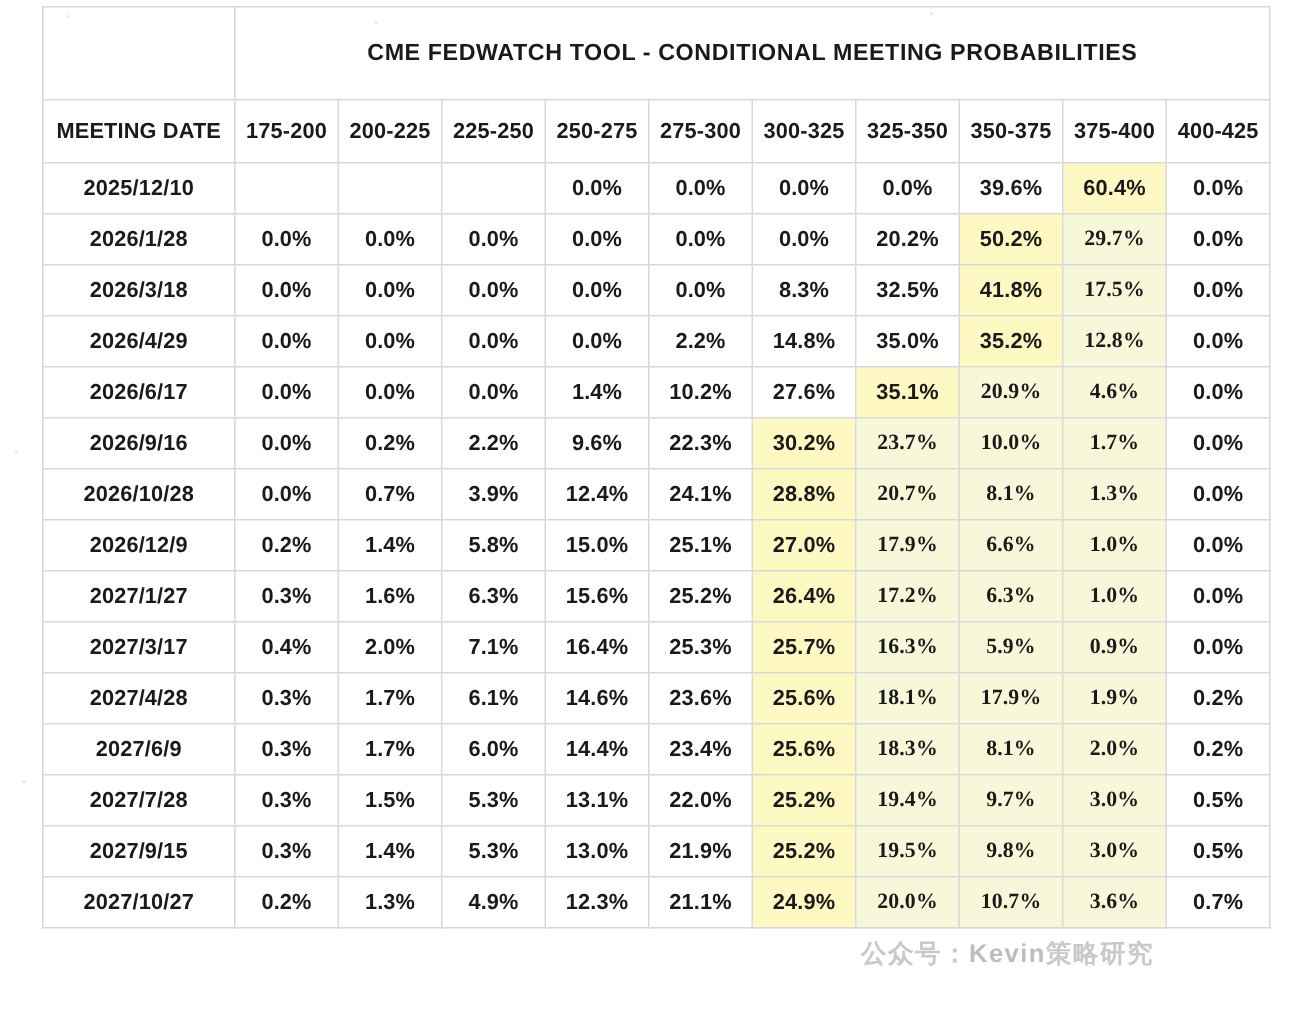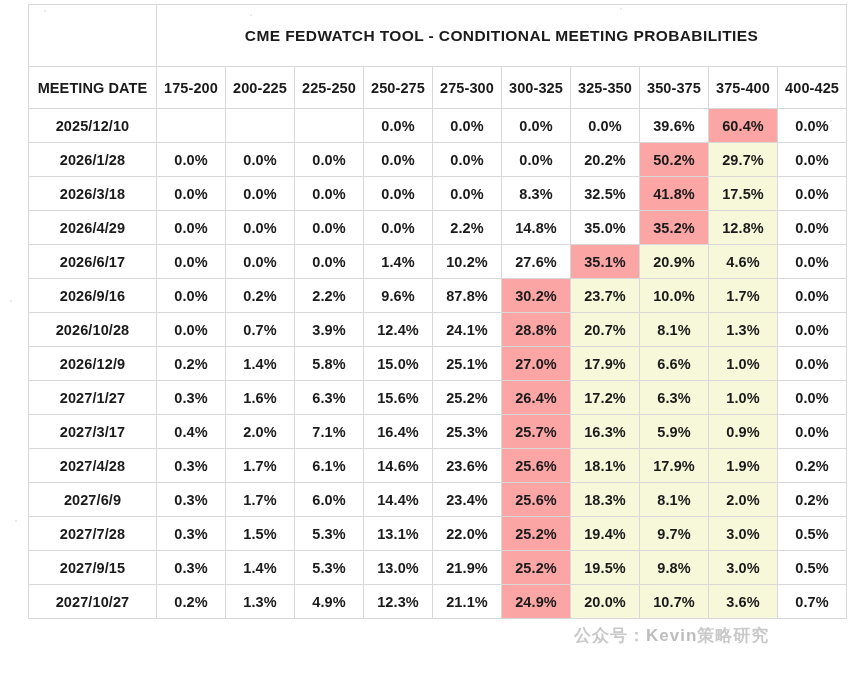--- a/index.html
+++ b/index.html
@@ -58,22 +58,22 @@
     text-align: right;
     padding-right: 12px;
     font-size: 14.5px;
     margin-left: 36px;
   }
   th.date-head {
     text-align: left;
     padding-left: 10px;
   }
   
-  .hi-blue { background: #fca5a5; }
-  .hi-yellow { background: #f7f8d9; }
+  .hi-blue { background: #fef9c3; }
+  .hi-yellow { background: #f7f8d9; font-family: Liberation Serif, serif; }
   
   #watermark {
     position: absolute;
     left: 574px;
     top: 624px;
     font-size: 17px;
     color: #c9c9c9;
     font-weight: bold;
     letter-spacing: 1px;
     white-space: nowrap;
@@ -192,21 +192,21 @@
           <td class="hi-yellow">20.9%</td>
           <td class="hi-yellow">4.6%</td>
           <td>0.0%</td>
         </tr>
         <tr>
           <td class="date-cell">2026/9/16</td>
           <td>0.0%</td>
           <td>0.2%</td>
           <td>2.2%</td>
           <td>9.6%</td>
-          <td>87.8%</td>
+          <td>22.3%</td>
           <td class="hi-blue">30.2%</td>
           <td class="hi-yellow">23.7%</td>
           <td class="hi-yellow">10.0%</td>
           <td class="hi-yellow">1.7%</td>
           <td>0.0%</td>
         </tr>
         <tr>
           <td class="date-cell">2026/10/28</td>
           <td>0.0%</td>
           <td>0.7%</td>

